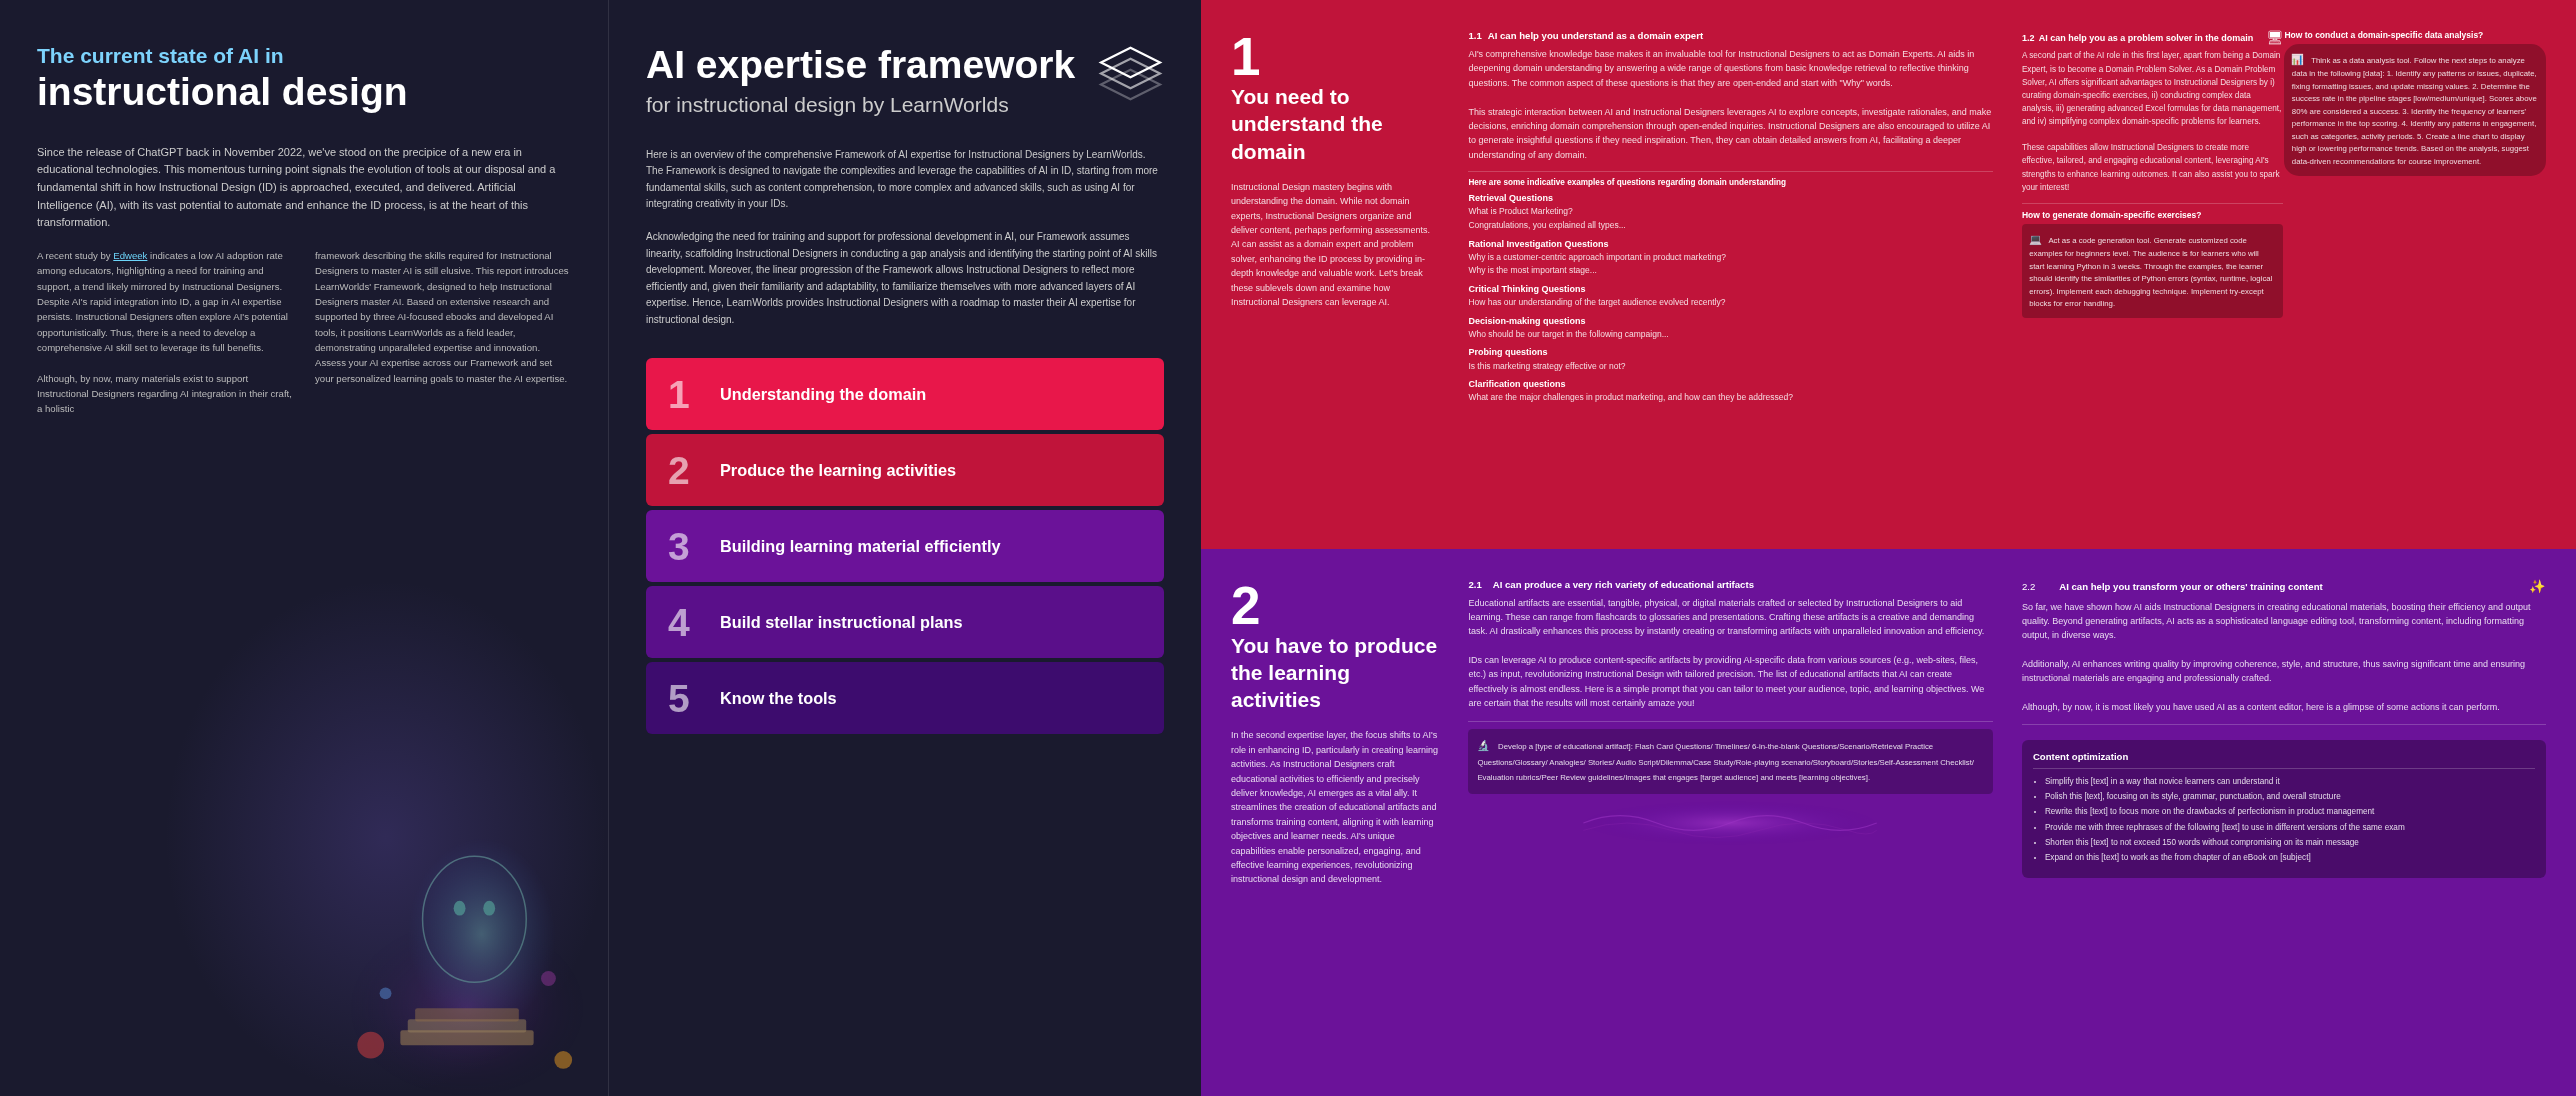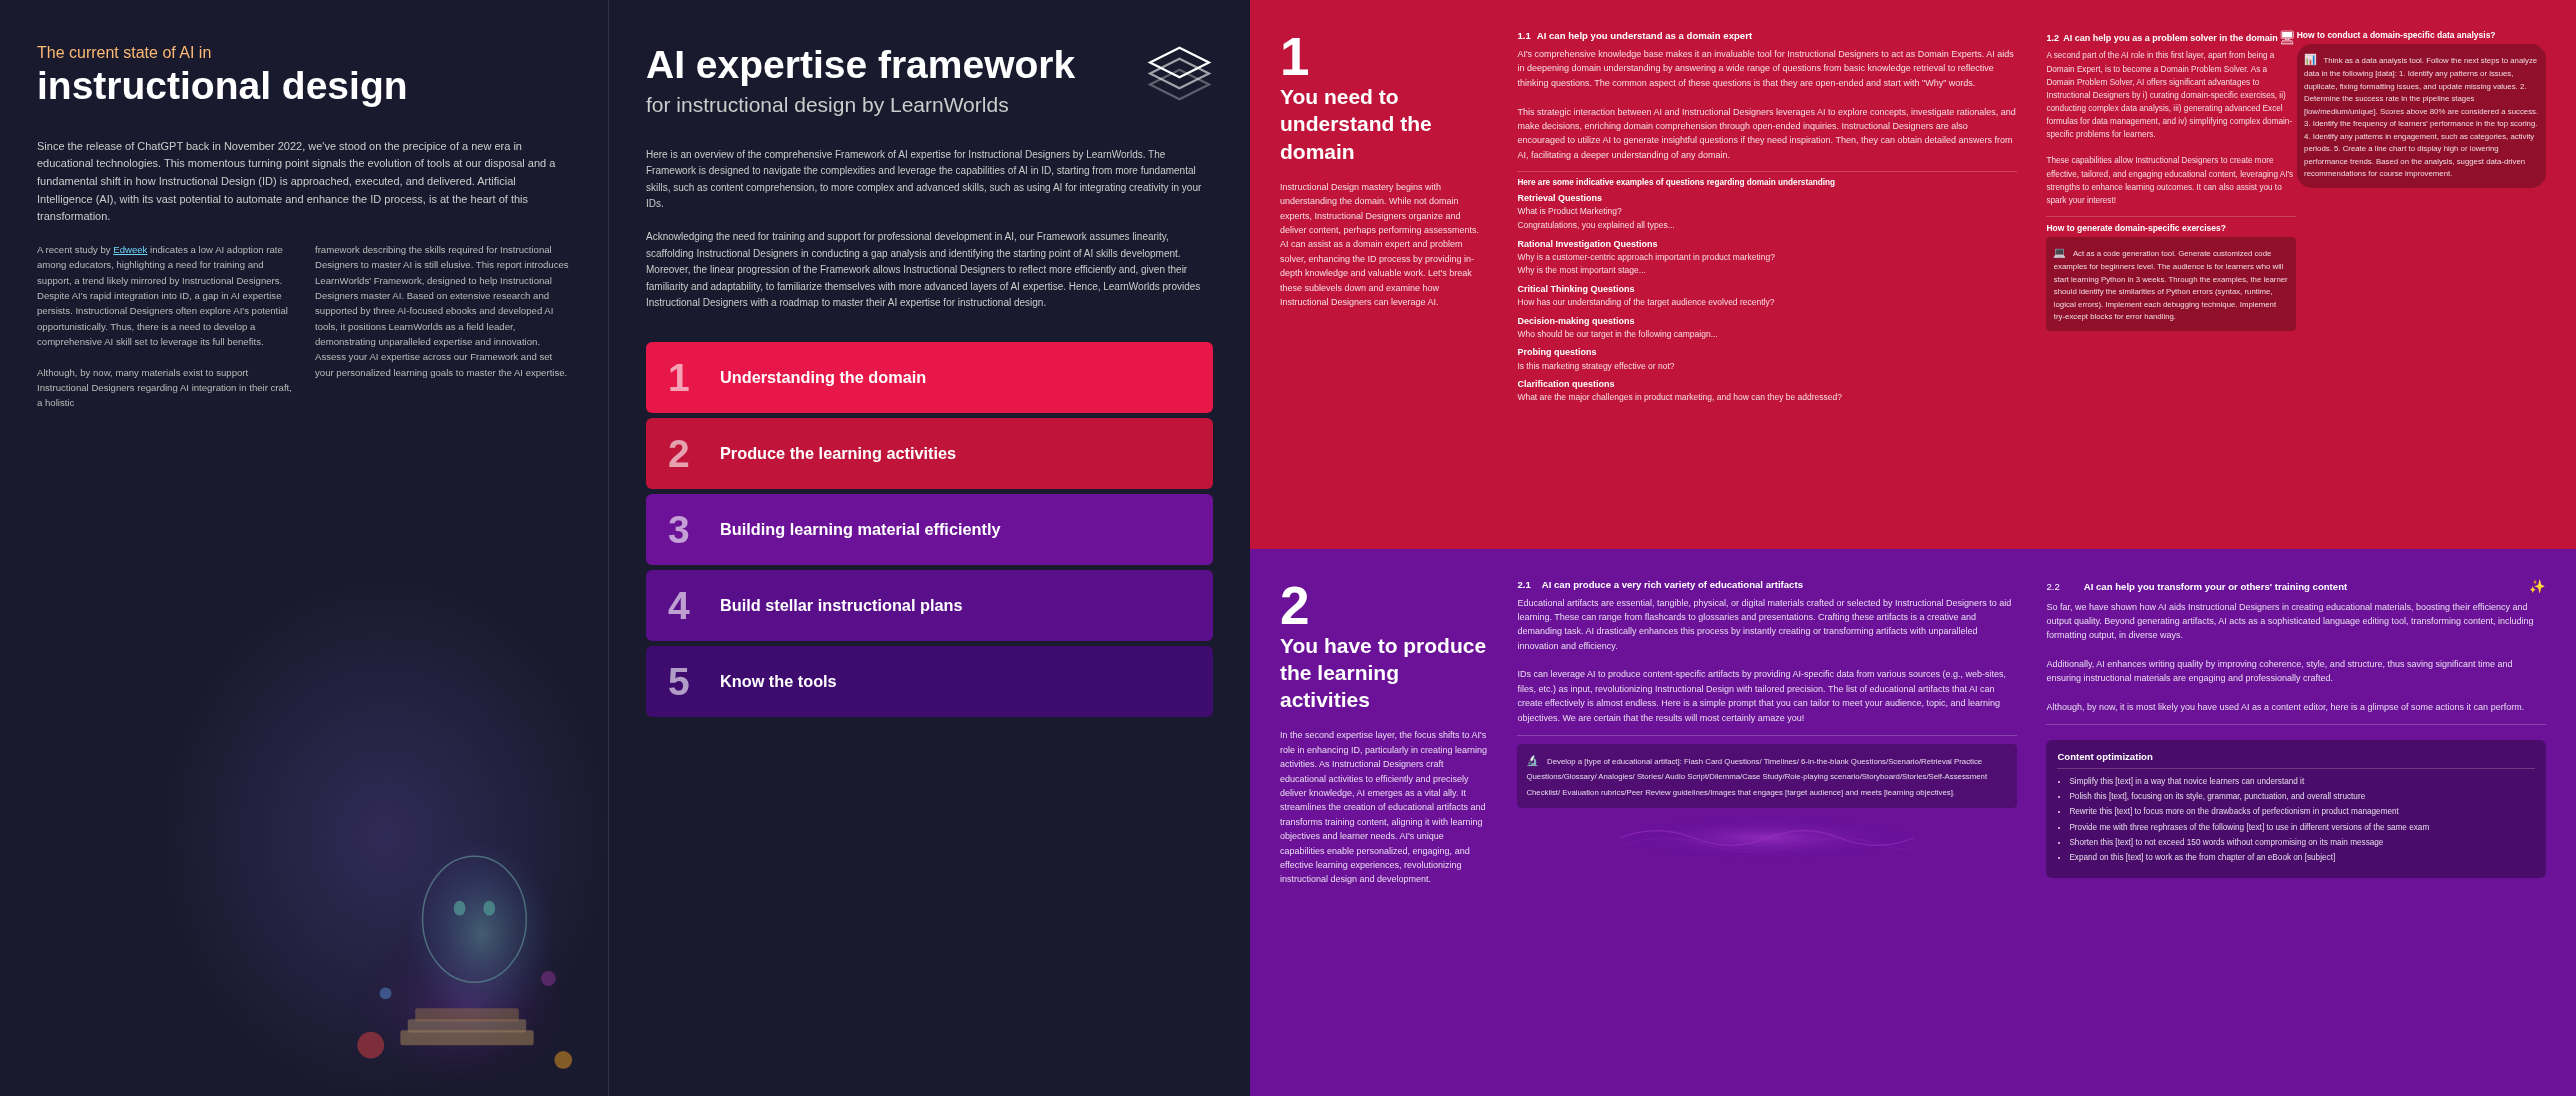--- a/index.html
+++ b/index.html
@@ -23,23 +23,23 @@
       overflow: hidden;
     }
     .left-panel-bg {
       position: absolute;
       bottom: 0; right: 0;
       width: 445px; height: 519px;
       background: radial-gradient(ellipse at center, rgba(100,80,180,0.3) 0%, transparent 70%);
       pointer-events: none;
     }
     .left-title-small {
-      font-size: 16px;
-      font-weight: 400;
-      color: #fdba74;
+      font-size: 21px;
+      font-weight: 700;
+      color: #7dd3fc;
       margin-bottom: 3px;
     }
     .left-title-large {
       font-size: 39px;
       font-weight: 900;
       color: #fff;
       line-height: 1.1;
       margin-bottom: 30px;
     }
     .left-intro {
@@ -58,21 +58,21 @@
     .left-col {
       flex: 1;
       font-size: 9.6px;
       line-height: 1.6;
       color: #bbb;
     }
     .left-col a { color: #6dd5fa; text-decoration: underline; }
 
     
     .middle-panel {
-      width: 642px;
+      width: 593px;
       background: #1a1a2e;
       padding: 44px 37px;
       flex-shrink: 0;
       border-left: 0.7px solid rgba(255,255,255,0.1);
     }
     .framework-title {
       font-size: 39px;
       font-weight: 900;
       color: #fff;
       line-height: 1.1;

